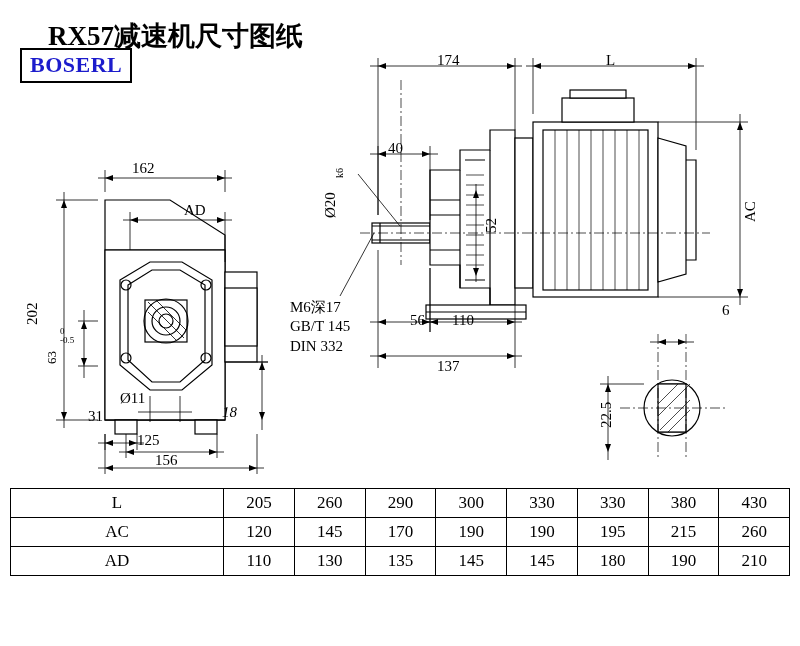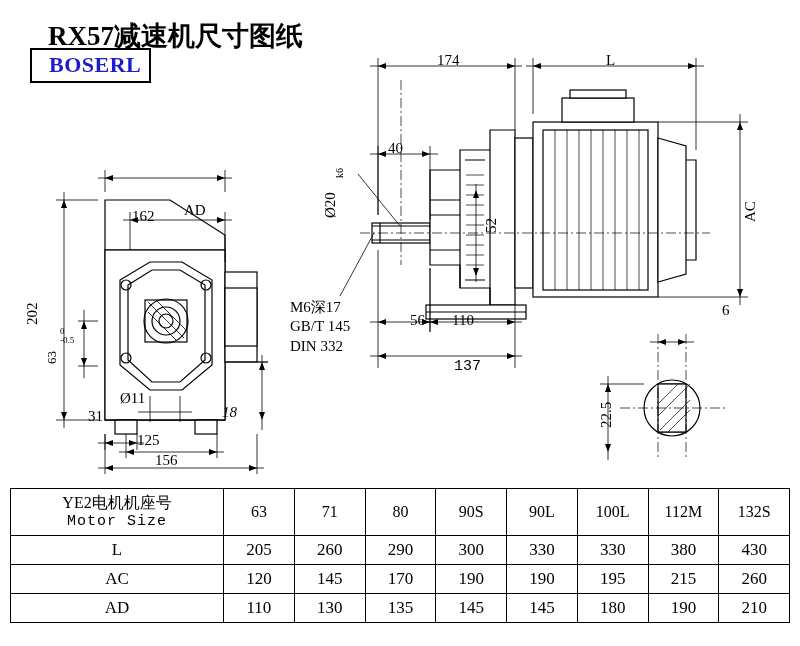--- a/index.html
+++ b/index.html
@@ -16,23 +16,23 @@
 
   .title{
     left:48px; top:18px;
     font-family:"Liberation Serif", serif;
     font-weight:bold;
     font-size:27px;
     letter-spacing:0px;
     white-space:nowrap;
   }
   .logo{
-    left:30px; top:48px;
+    left:20px; top:48px;
     border:2px solid #000;
-    padding:2px 8px 3px 17px;
+    padding:2px 8px 3px 8px;
     background:#fff;
   }
   .logo span{
     font-family:"Liberation Serif", serif;
     font-weight:bold;
     font-size:22px;
     color:#1c1ccc;
     letter-spacing:0.5px;
   }
 
@@ -163,21 +163,21 @@
       <path d="M242,205 L242,280"></path>
       <path d="M242,212 l-3,8 h6 z" fill="#000" stroke="none"></path>
       <path d="M242,270 l-3,-8 h6 z" fill="#000" stroke="none"></path>
 
       <path d="M130,272 L130,246"></path>
       <path d="M160,272 L160,246"></path>
       <path d="M118,262 L172,262"></path>
     </g>
   </svg>
 
-  <div class="abs dimtxt" style="left:132px;top:160px;margin-top:48px;">162</div>
+  <div class="abs dimtxt" style="left:132px;top:160px;">162</div>
   <div class="abs dimtxt" style="left:184px;top:202px;">AD</div>
   <div class="abs dimtxt rot90" style="left:24px;top:325px;">202</div>
   <div class="abs dimtxt rot90 small" style="left:44px;top:364px;">63</div>
   <div class="abs dimtxt" style="left:60px;top:327px;font-size:9px;line-height:1.0;">0<br>-0.5</div>
   <div class="abs dimtxt" style="left:120px;top:390px;">Ø11</div>
   <div class="abs dimtxt" style="left:88px;top:408px;">31</div>
   <div class="abs dimtxt" style="left:137px;top:432px;">125</div>
   <div class="abs dimtxt" style="left:137px;top:452px;margin-left:18px;">156</div>
   <div class="abs dimtxt" style="left:222px;top:404px;font-style:italic;">18</div>
 
@@ -279,21 +279,21 @@
   <div class="abs dimtxt" style="left:388px;top:140px;">40</div>
   <div class="abs dimtxt rot90" style="left:322px;top:218px;">Ø20</div>
   <div class="abs dimtxt rot90" style="left:334px;top:178px;font-size:10px;">k6</div>
   <div class="abs dimtxt rot90" style="left:483px;top:233px;">52</div>
   <div class="abs dimtxt rot90" style="left:742px;top:222px;">AC</div>
   <div class="abs dimtxt" style="left:290px;top:298px;">M6深17</div>
   <div class="abs dimtxt" style="left:290px;top:318px;">GB/T 145</div>
   <div class="abs dimtxt" style="left:290px;top:338px;">DIN 332</div>
   <div class="abs dimtxt" style="left:410px;top:312px;">56</div>
   <div class="abs dimtxt" style="left:452px;top:312px;">110</div>
-  <div class="abs dimtxt" style="left:454px;top:358px;font-family:Liberation Mono, monospace;">137</div>
+  <div class="abs dimtxt" style="left:437px;top:358px;">137</div>
 
   <svg class="abs" style="left:580px;top:300px;" width="190" height="170" viewBox="0 0 190 170">
     <g fill="none" stroke="#000" stroke-width="1.2">
       <circle cx="92" cy="108" r="28" fill="#fff"></circle>
       <path d="M78,84 L106,84 M78,132 L106,132"></path>
       <rect x="78" y="84" width="28" height="48" fill="#fff"></rect>
       <g stroke-width="0.7">
         <path d="M78,104 L98,84 M78,116 L110,84 M80,130 L110,100 M88,132 L110,110"></path>
       </g>
     </g>
@@ -314,34 +314,20 @@
       <path d="M28,152 l-3,-8 h6 z" fill="#000" stroke="none"></path>
     </g>
   </svg>
 
   <div class="abs dimtxt" style="left:722px;top:302px;">6</div>
   <div class="abs dimtxt rot90" style="left:598px;top:428px;">22.5</div>
 
   <div class="abs tablewrap">
     <table class="dims">
       <tbody>
-        <tr class="head">
-          <td class="label0">
-            <div class="cn">YE2电机机座号</div>
-            <div class="en">Motor Size</div>
-          </td>
-          <td>63</td>
-          <td>71</td>
-          <td>80</td>
-          <td>90S</td>
-          <td>90L</td>
-          <td>100L</td>
-          <td>112M</td>
-          <td>132S</td>
-        </tr>
         <tr>
           <td class="rowlabel">L</td>
           <td>205</td>
           <td>260</td>
           <td>290</td>
           <td>300</td>
           <td>330</td>
           <td>330</td>
           <td>380</td>
           <td>430</td>

